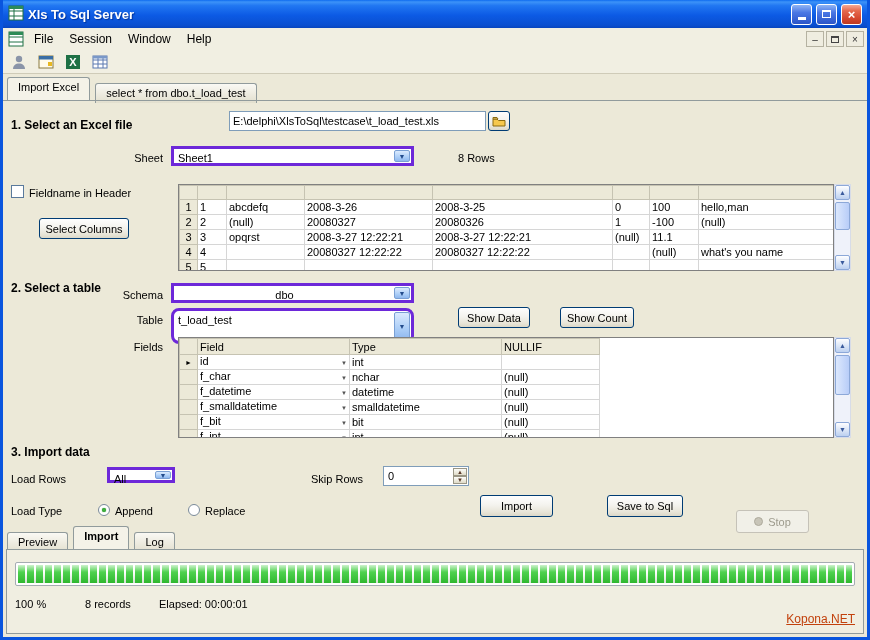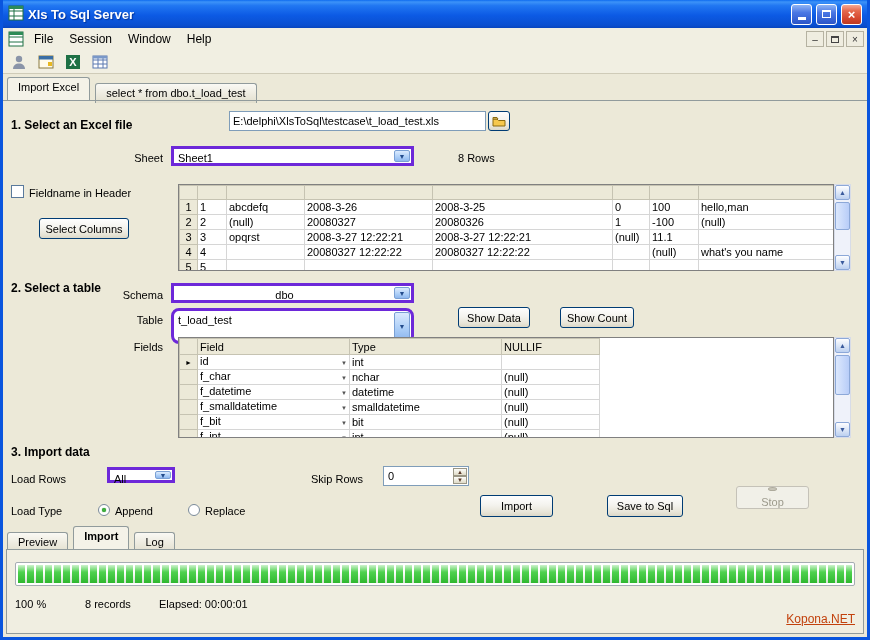--- a/index.html
+++ b/index.html
@@ -390,21 +390,21 @@
     </div>
 
     <div class="lbl" style="left:8px; top:431px;">Load Type</div>
     <span class="radio sel" style="left:95px; top:430px;"></span>
     <div class="lbl" style="left:112px; top:431px;">Append</div>
     <span class="radio" style="left:185px; top:430px;"></span>
     <div class="lbl" style="left:202px; top:431px;">Replace</div>
 
     <div class="xpbtn" style="left:477px; top:421px; width:73px; height:22px;">Import</div>
     <div class="xpbtn" style="left:604px; top:421px; width:76px; height:22px;">Save to Sql</div>
-    <div class="xpbtn disabled" style="left:733px; top:412px; width:73px; height:23px;flex-direction:column;">
+    <div class="xpbtn disabled" style="left:733px; top:436px; width:73px; height:23px;">
       <span class="stop-dot"></span>
       <span>Stop</span>
     </div>
 
     <div class="tabstrip" style="left:4px; top:452px; right:4px;">
       <span class="tab">Preview</span>
       <span class="tab active" style="font-weight:bold;">Import</span>
       <span class="tab">Log</span>
     </div>
 

